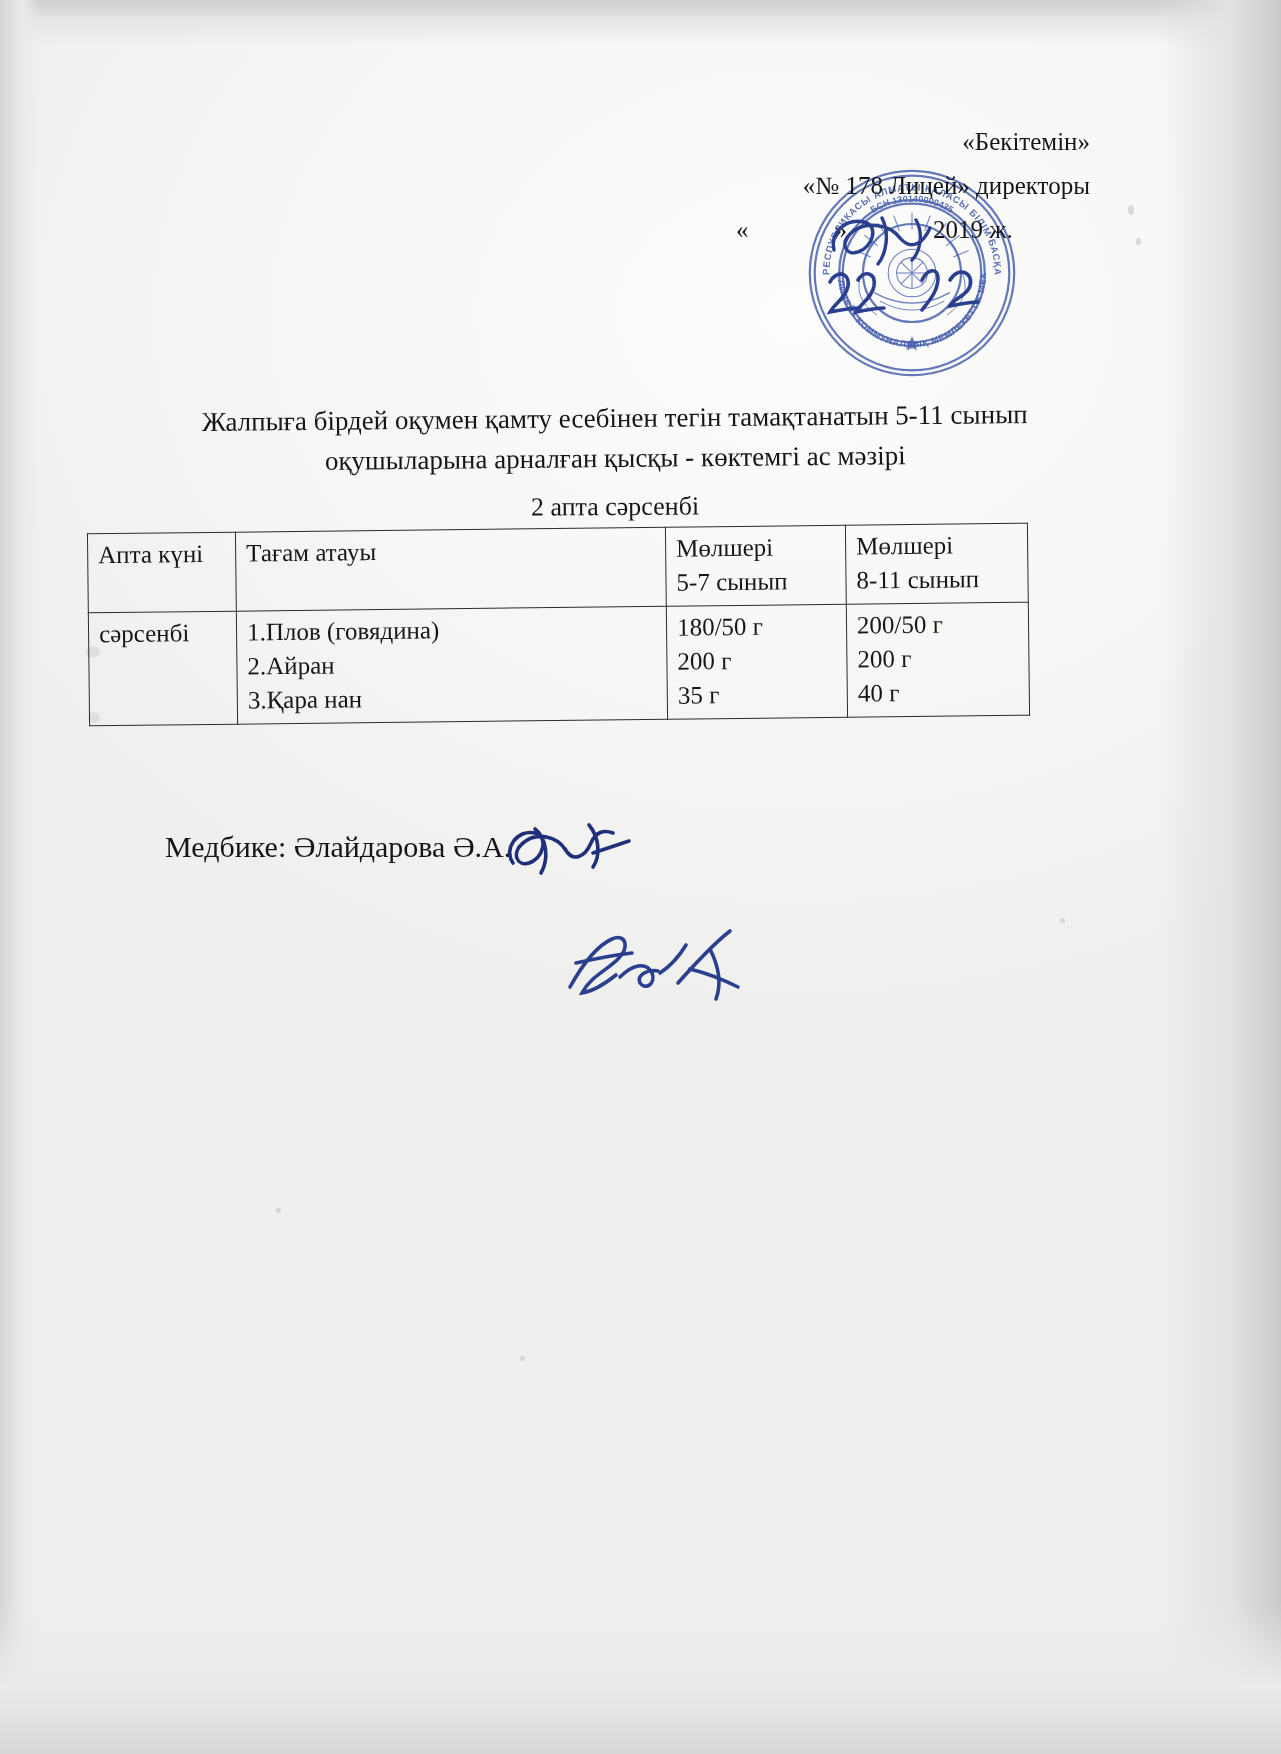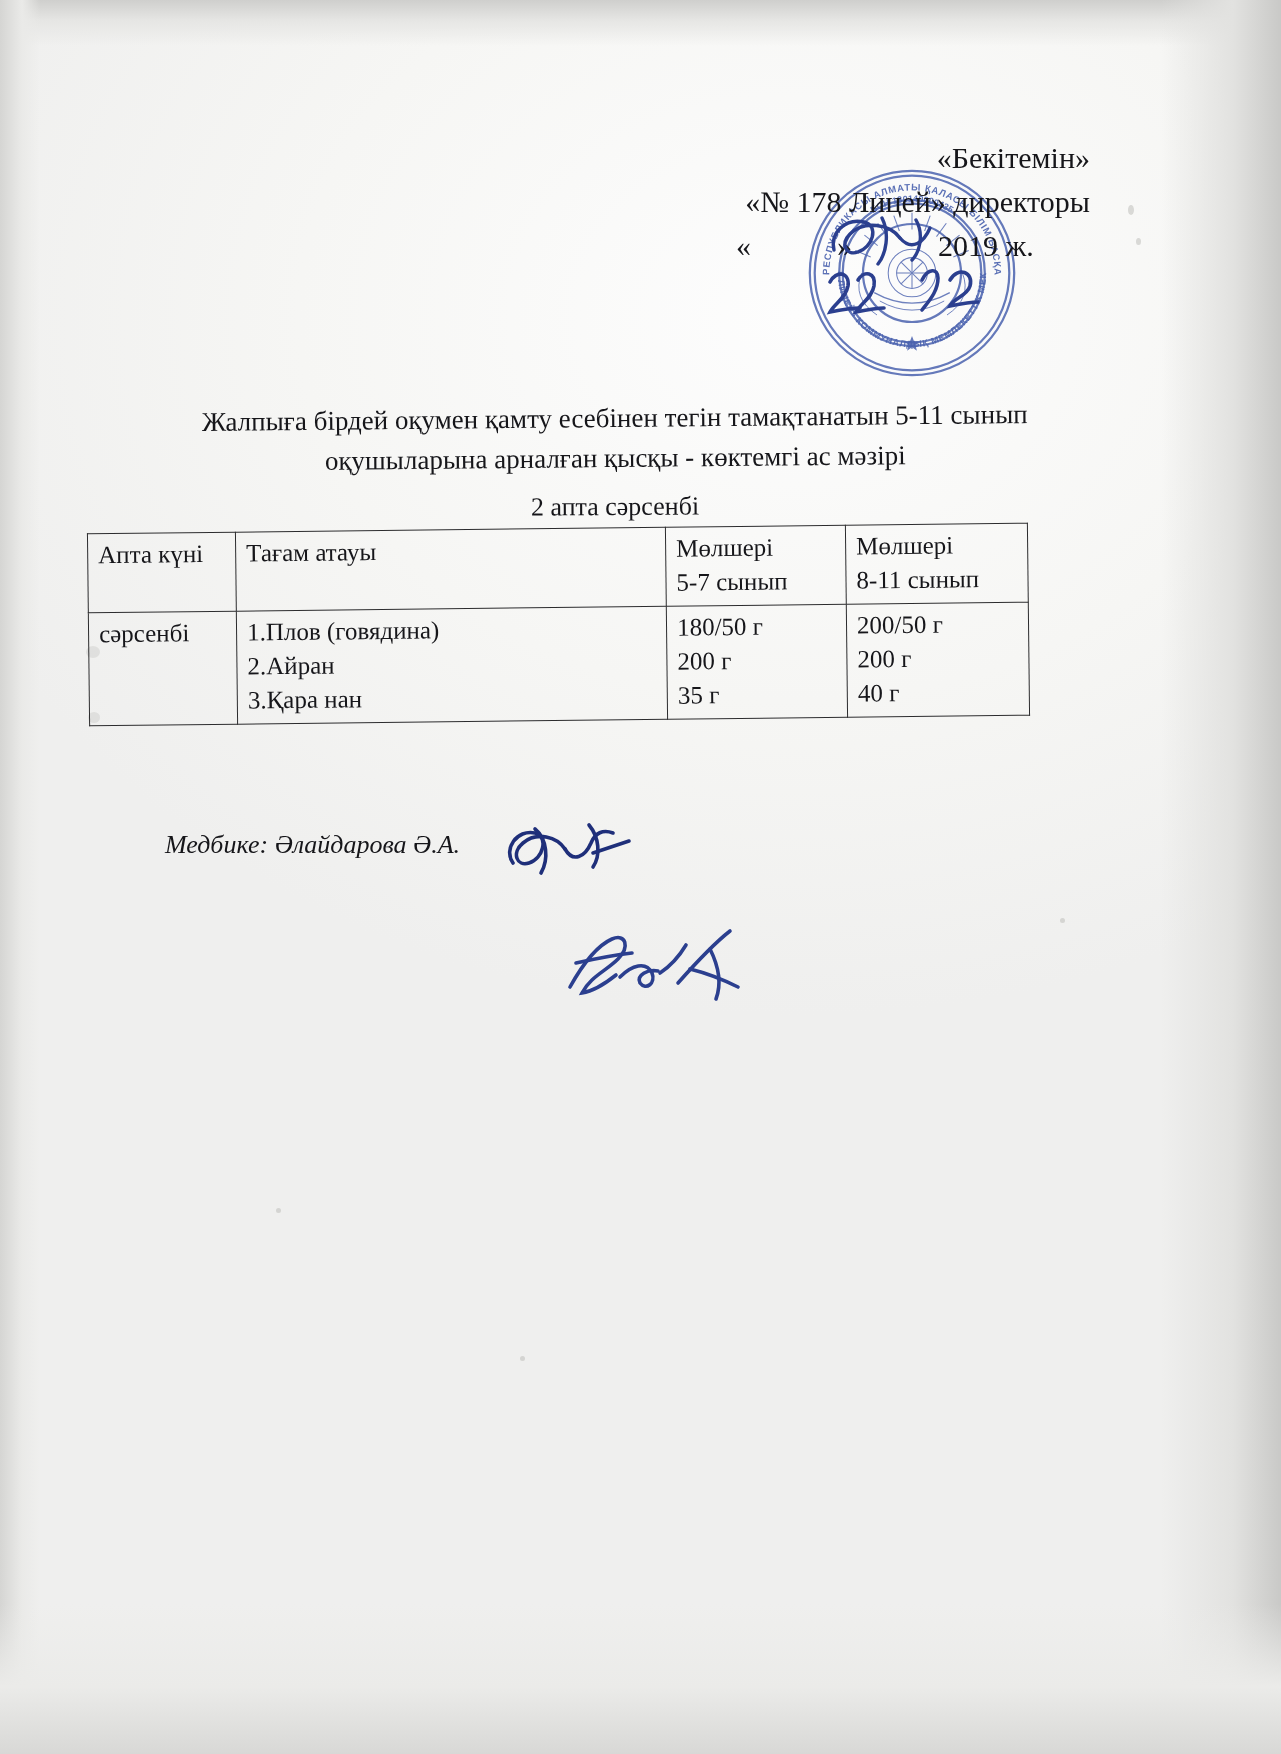--- a/index.html
+++ b/index.html
@@ -44,25 +44,25 @@
     position: absolute;
     background: #b9b9b6;
     border-radius: 50%;
     opacity: .5;
     pointer-events: none;
   }
 
   
   .approval {
     position: absolute;
-    top: 136px;
+    top: 120px;
     left: 690px;
     width: 400px;
     text-align: right;
-    font-size: 30px;
+    font-size: 25px;
     line-height: 44px;
     z-index: 4;
   }
   .approval .line { white-space: nowrap; }
   .sig-slot { display: inline-block; width: 150px; }
   .date-line { text-align: left; padding-left: 46px; white-space: nowrap; }
   .date-gap { display: inline-block; width: 86px; }
 
   
   .stamp {
@@ -133,23 +133,22 @@
   .amt-head { line-height: 33px; }
   .dish-list { margin: 0; padding: 0; list-style: none; }
   .dish-list li { line-height: 34px; white-space: nowrap; }
   .amt-list { margin: 0; padding: 0; list-style: none; }
   .amt-list li { line-height: 34px; white-space: nowrap; }
   .day-cell { padding-top: 2px; }
 
   
   .sig-row {
     position: absolute;
-    font-size: 26px;
+    font-size: 30px;
     white-space: nowrap;
-    font-style: italic;
   }
   .sig-nurse { left: 165px; top: 830px; }
   .sig-ip    { left: 160px; top: 940px; }
 </style>
 </head>
 <body>
 
 <div class="page">
 
   <div class="scan-edge-top"></div>

